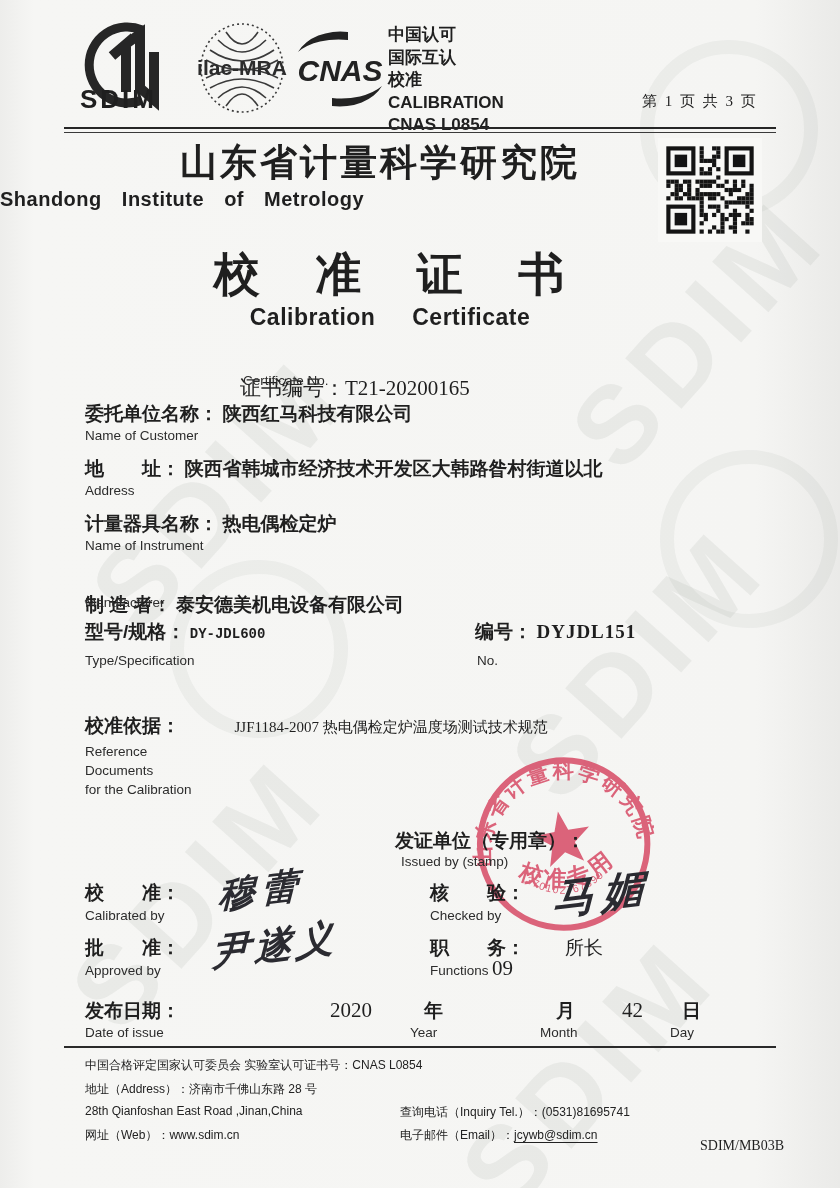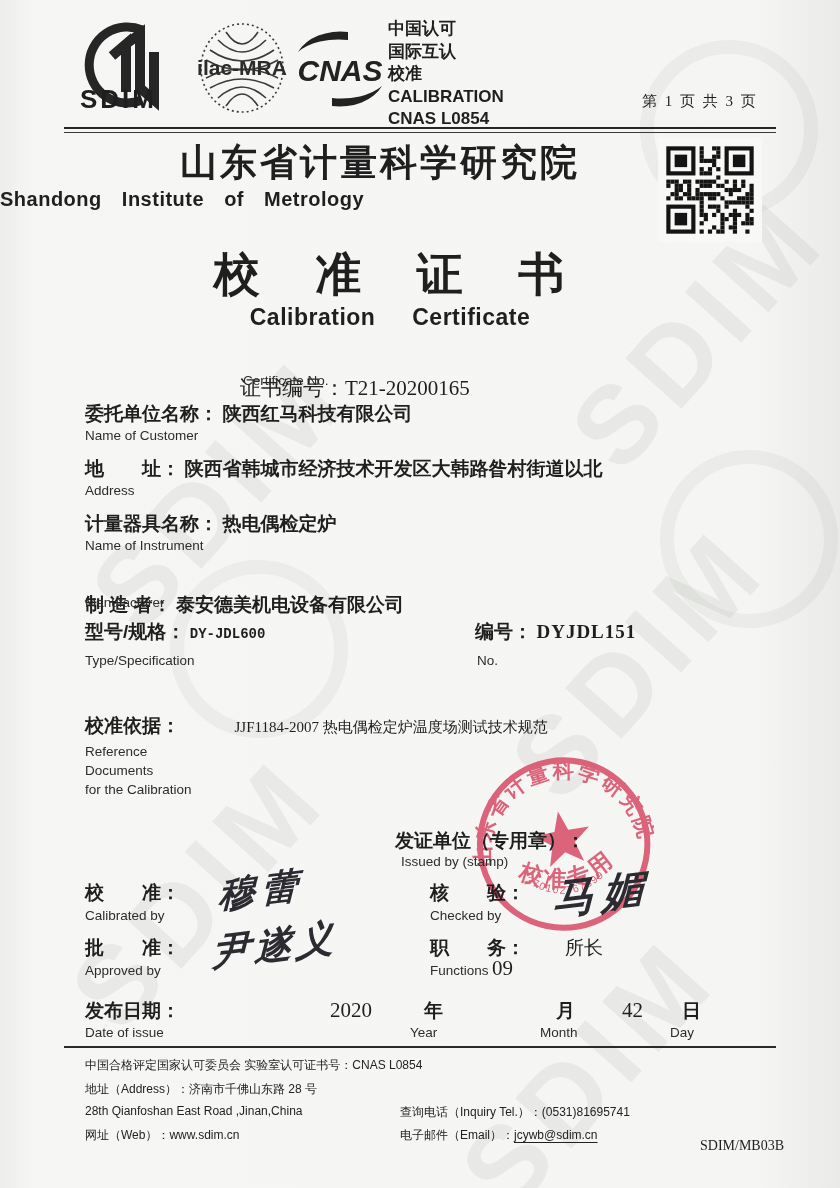--- a/index.html
+++ b/index.html
@@ -96,21 +96,21 @@
     </g>
     <text x="46" y="55" text-anchor="middle" font-family="Liberation Sans,sans-serif" font-size="21" font-weight="bold" fill="#2c2c2c">ilac-MRA</text>
   </svg>
 
   <svg class="abs" style="left:290px;top:30px" width="100" height="78" viewBox="0 0 100 78">
     <path d="M58,2 A46 34 0 0 0 8,22 A50 30 0 0 1 58,10 Z" fill="#222"></path>
     <path d="M42,76 A46 34 0 0 0 92,56 A50 30 0 0 1 42,68 Z" fill="#222"></path>
     <text x="50" y="51" text-anchor="middle" font-family="Liberation Sans,sans-serif" font-size="30" font-weight="bold" font-style="italic" fill="#222">CNAS</text>
   </svg>
 
-  <div class="abs" style="left:388px;top:18px">
+  <div class="abs" style="left:388px;top:24px">
     <div class="acc-line">中国认可</div>
     <div class="acc-line">国际互认</div>
     <div class="acc-line">校准</div>
     <div class="acc-line">CALIBRATION</div>
     <div class="acc-line">CNAS L0854</div>
   </div>
 
   <div class="abs pagenum" style="left:642px;top:92px">第 1 页 共 3 页</div>
 
   <div class="rule-double" style="top:127px"></div>

